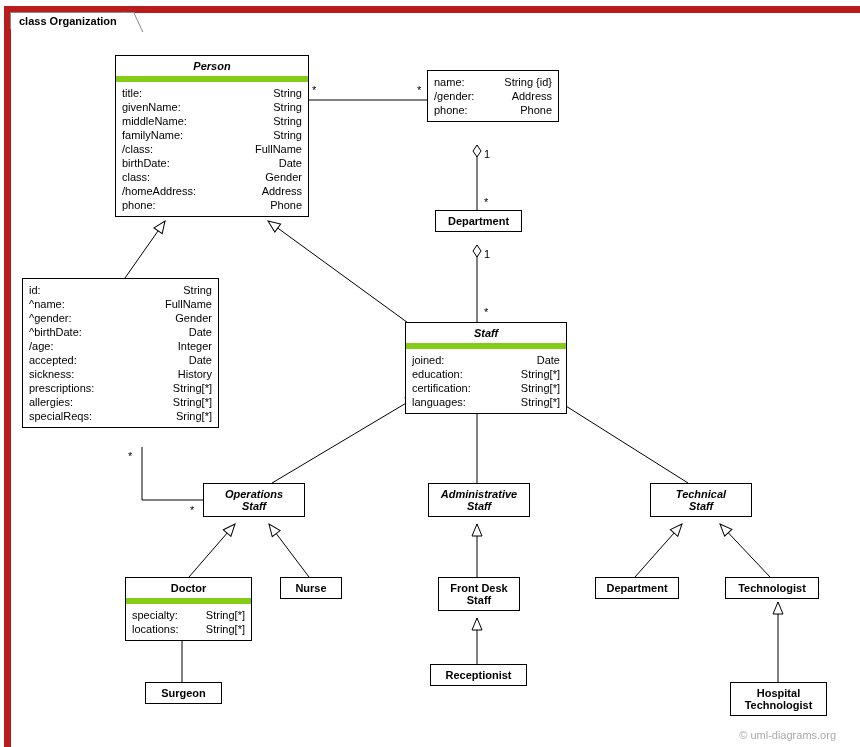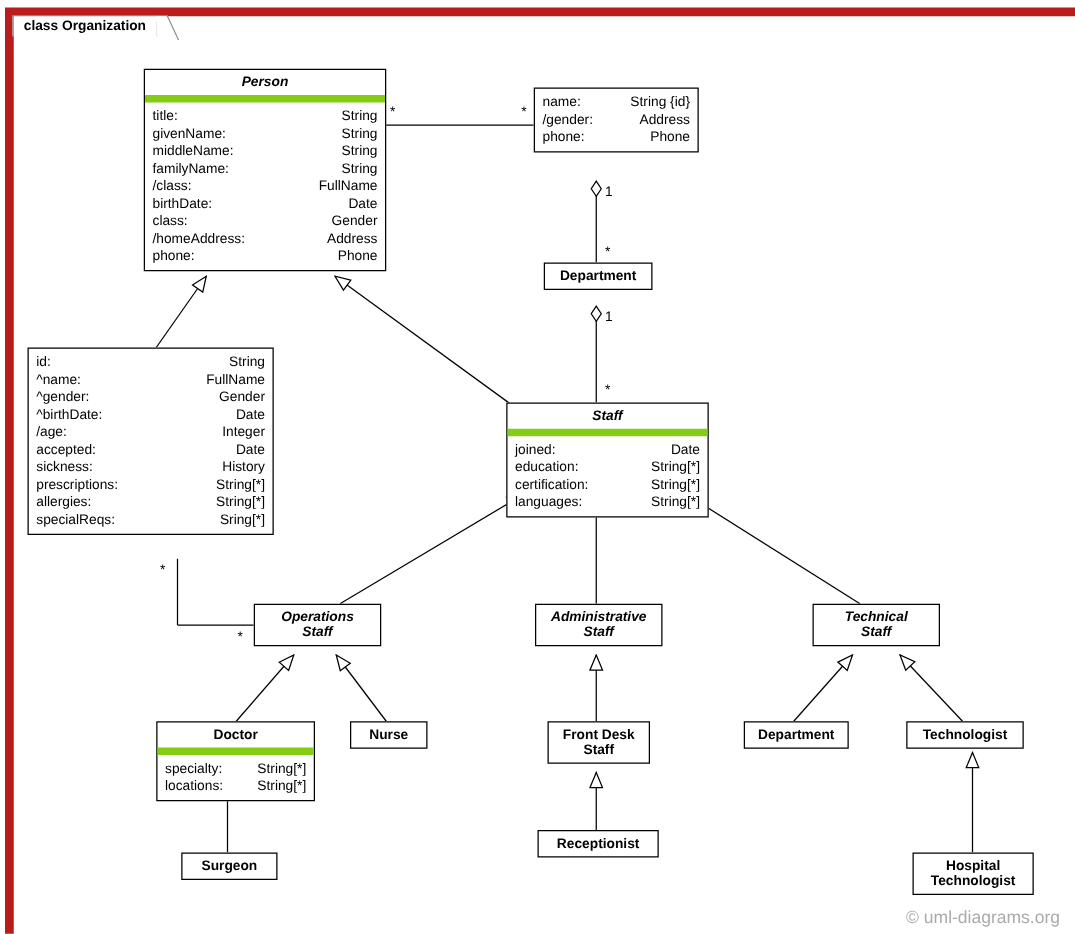--- a/index.html
+++ b/index.html
@@ -8,21 +8,21 @@
 .frame-tab{position:absolute;left:-1px;top:-1px;border:1px solid #888;border-bottom:none;background:#fff;padding:2px 8px;font-weight:bold}
 .frame-tab::after{content:"";position:absolute;right:-8px;top:0;width:0;height:0;border-top:18px solid #fff;border-right:8px solid transparent}
 .frame-tab-edge{position:absolute;right:-9px;top:-1px;width:10px;height:19px;border-top:1px solid #888;border-right:1px solid #888;transform:skewX(25deg);transform-origin:top left;background:#fff}
 .cls{position:absolute;border:1px solid #000;background:#fff}
 .cls .name{text-align:center;font-style:italic;font-weight:bold;padding:4px 6px;border-bottom:6px solid #84cc16}
 .cls .name.plain{font-style:normal}
 .cls .attrs{padding:4px 6px}
 .cls .row{display:flex;justify-content:space-between;gap:14px;line-height:14px}
 svg.edges{position:absolute;left:0;top:0;width:860px;height:747px;pointer-events:none}
 .mult{position:absolute;font-size:11px}
-.watermark{position:absolute;right:12px;bottom:6px;font-size:14px;color:#aaa}
+.watermark{position:absolute;right:24px;bottom:6px;font-size:11px;color:#aaa}
 </style>
 </head>
 <body>
 
 <div class="diagram">
 <div class="frame">
   <div class="frame-tab"><span>class Organization</span><span class="frame-tab-edge"></span></div>
 </div>
 
 <svg class="edges">

